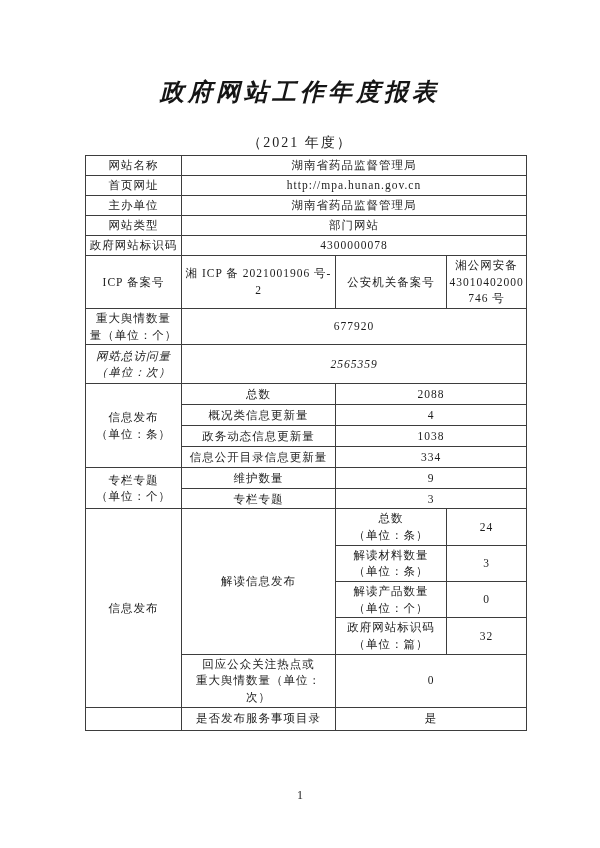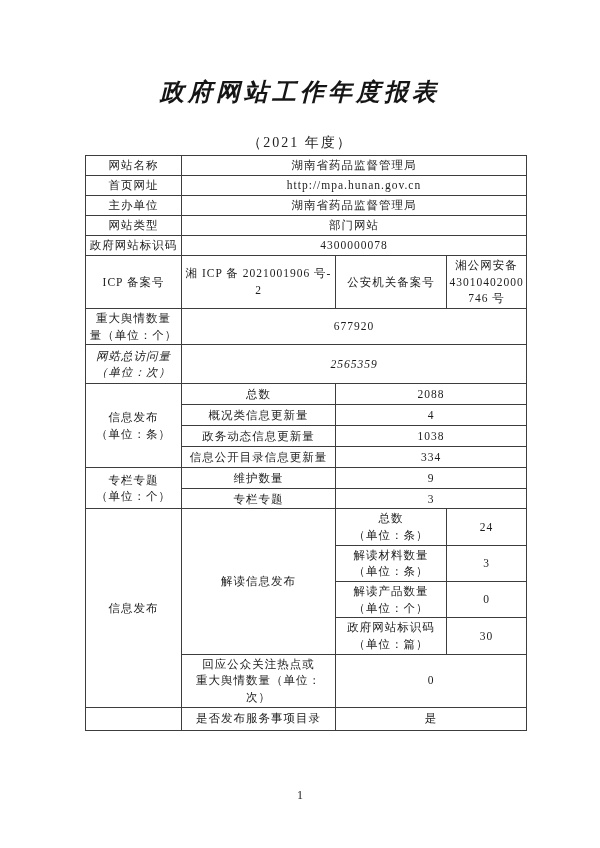--- a/index.html
+++ b/index.html
@@ -186,21 +186,21 @@
       <td>3</td>
     </tr>
     <tr class="h33">
       <td>解读产品数量
 （单位：个）</td>
       <td>0</td>
     </tr>
     <tr class="h33">
       <td>政府网站标识码
 （单位：篇）</td>
-      <td>30</td>
+      <td>32</td>
     </tr>
     <tr class="h50">
       <td>回应公众关注热点或
 重大舆情数量（单位：
 次）</td>
       <td colspan="2">0</td>
     </tr>
 
     <tr class="h23">
       <td></td>

